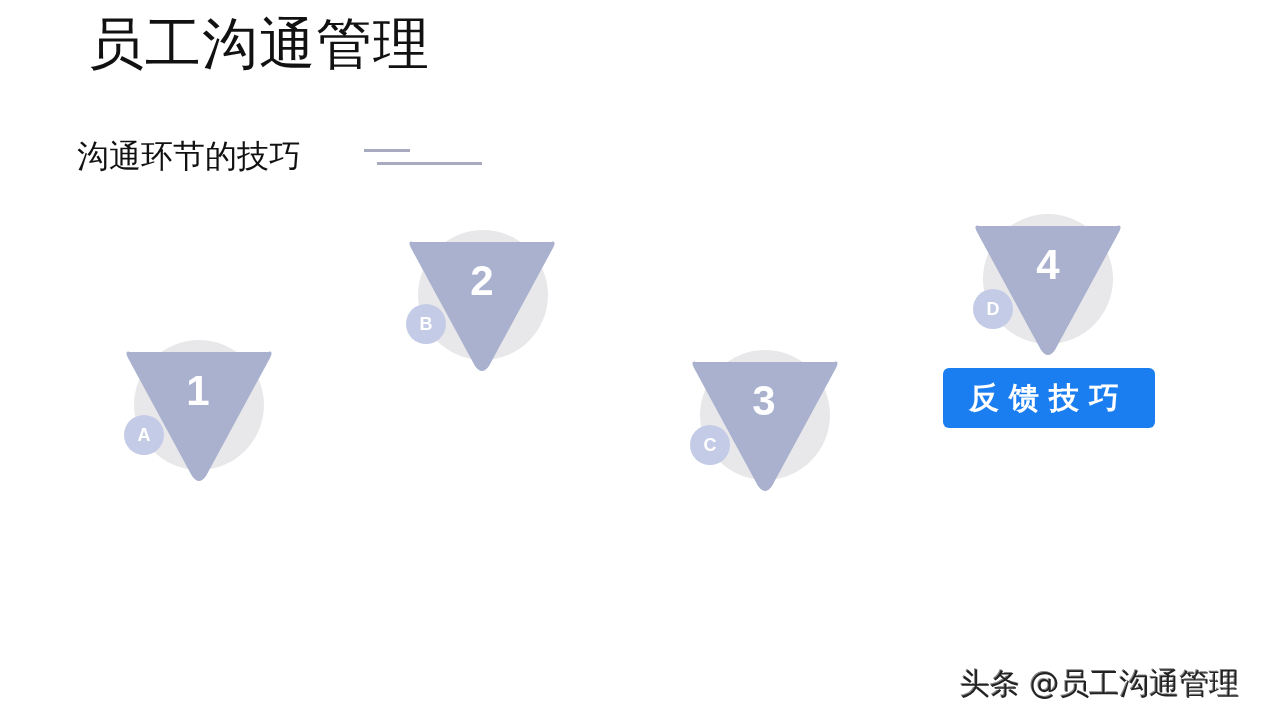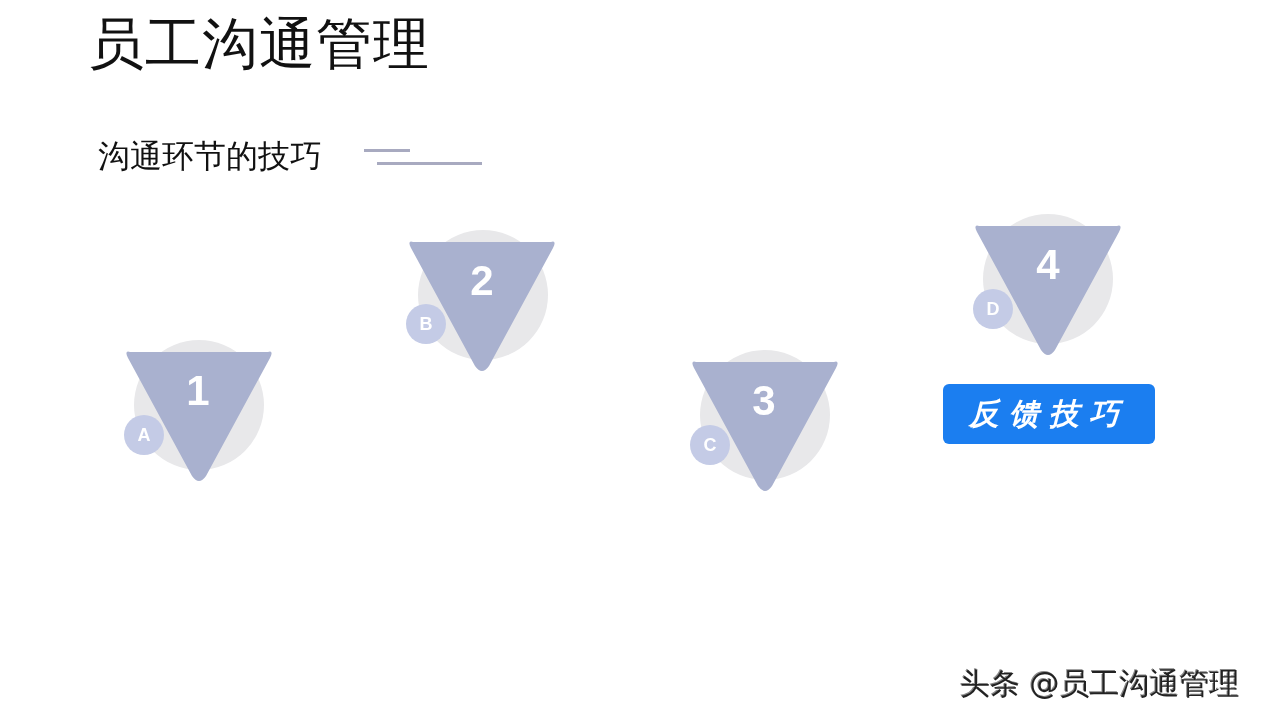--- a/index.html
+++ b/index.html
@@ -6,21 +6,21 @@
     body {
       width: 1280px; height: 720px; position: relative; overflow: hidden;
       background: #ffffff;
       font-family: "DejaVu Sans", "Liberation Sans", sans-serif;
     }
     .title {
       position: absolute; left: 88px; top: 12px;
       font-size: 56px; color: #111111; letter-spacing: 1px; line-height: 64px;
     }
     .subtitle {
-      position: absolute; left: 98px; top: 134px;
+      position: absolute; left: 77px; top: 134px;
       font-size: 32px; color: #111111; line-height: 44px;
     }
     .deco-line { position: absolute; height: 3px; background: #a8aac0; }
     .deco-line.short { left: 364px; top: 149px; width: 46px; }
     .deco-line.long { left: 377px; top: 162px; width: 105px; }
 
     .item { position: absolute; width: 220px; height: 260px; }
     .circle-bg {
       position: absolute; width: 130px; height: 130px; border-radius: 50%;
       background: #e8e8ea;
@@ -84,16 +84,16 @@
   <div class="letter" style="left:30px; top:85px;">C</div>
 </div>
 
 <div class="item" style="left:940px; top:200px;">
   <div class="circle-bg" style="left:43px; top:14px;"></div>
   <svg class="triangle" style="left:31px; top:22px;" width="154" height="136" viewBox="0 0 154 136">
     <path d="M8,4 Q2,2 6,10 L70,128 Q77,138 84,128 L148,10 Q152,2 146,4 Z" fill="#a9b1cf"></path>
   </svg>
   <div class="num" style="left:78px; top:40px;">4</div>
   <div class="letter" style="left:33px; top:89px;">D</div>
-  <div class="label-btn" style="left:3px; top:184px;font-style:italic;">反馈技巧</div>
+  <div class="label-btn" style="left:3px; top:168px;">反馈技巧</div>
 </div>
 
 <div class="watermark">头条 @员工沟通管理</div>
 
 </body></html>

